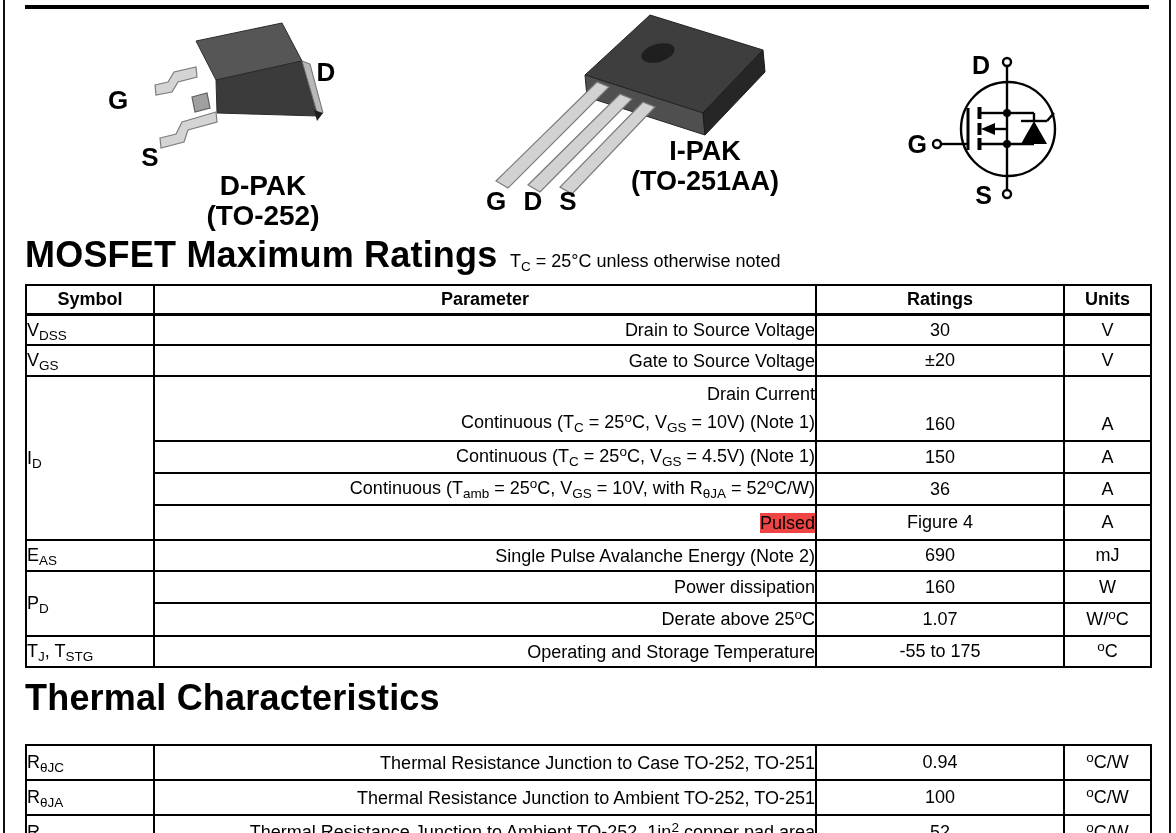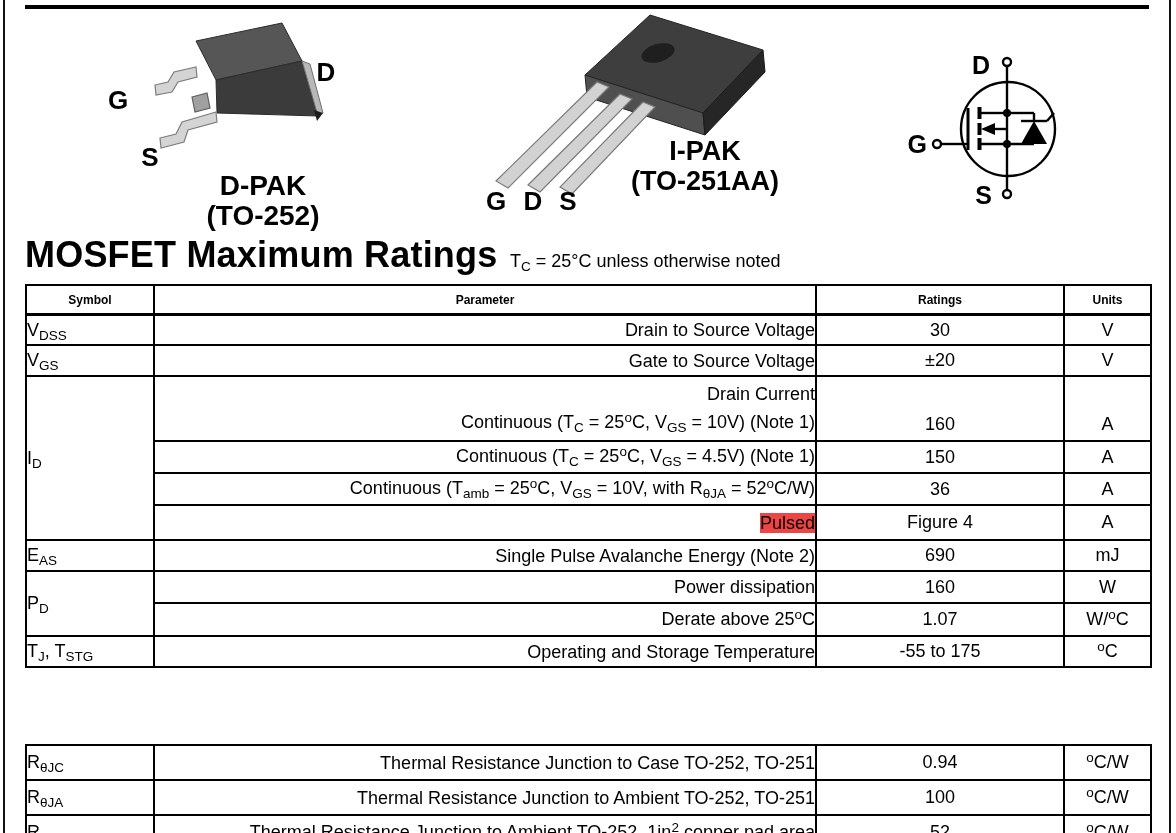--- a/index.html
+++ b/index.html
@@ -18,21 +18,21 @@
   .sect-head{position:absolute;left:25px;white-space:nowrap;}
   .ratings-head{top:234px;}
   .thermal-head{top:677px;}
   .sect-title{font-size:36px;font-weight:bold;letter-spacing:0.2px;}
   .sect-sub{font-size:18px;margin-left:8px;}
 
   table.tbl{position:absolute;border-collapse:collapse;table-layout:fixed;font-size:18px;background:#fff;}
   table.tbl td,table.tbl th{border:2px solid #000;overflow:hidden;padding:0;}
   table.ratings{left:25px;top:284px;width:1125px;}
   table.thermal{left:25px;top:727px;width:1125px;margin-top:17px;}
-  table.tbl thead th{height:27px;font-size:12px;font-weight:bold;text-align:center;border-bottom:3px solid #000;}
+  table.tbl thead th{height:27px;font-size:18px;font-weight:bold;text-align:center;border-bottom:3px solid #000;}
   table.ratings tbody tr{height:30px;}
   table.ratings tbody tr:nth-child(2){height:31px;}
   table.ratings tbody tr:nth-child(3){height:65px;}
   table.ratings tbody tr:nth-child(5){height:30px;padding-left:38px;}
   table.ratings tbody tr:nth-child(6){height:35px;}
   table.ratings tbody tr:nth-child(7){height:31px;}
   table.ratings tbody tr:nth-child(8){height:32px;}
   table.ratings tbody tr:nth-child(9){height:33px;}
   table.ratings tbody tr:nth-child(10){height:31px;}
   table.thermal tbody tr{height:35px;}
@@ -213,20 +213,23 @@
           <td class="sym" rowspan="1"><span>T</span><span class="sb">J</span><span>, T</span><span class="sb">STG</span></td>
           <td class="par">
             <div><span>Operating and Storage Temperature</span></div>
           </td>
           <td class="rat">-55 to 175</td>
           <td class="uni"><span class="sp">o</span><span>C</span></td>
         </tr>
       </tbody>
     </table>
 
+  <div class="sect-head thermal-head">
+    <span class="sect-title">Thermal Characteristics</span>
+  </div>
 
   <table class="tbl thermal">
     <colgroup>
         <col style="width:128px">
         <col style="width:662px">
         <col style="width:248px">
         <col style="width:87px">
       </colgroup>
   <tbody>
         <tr>

